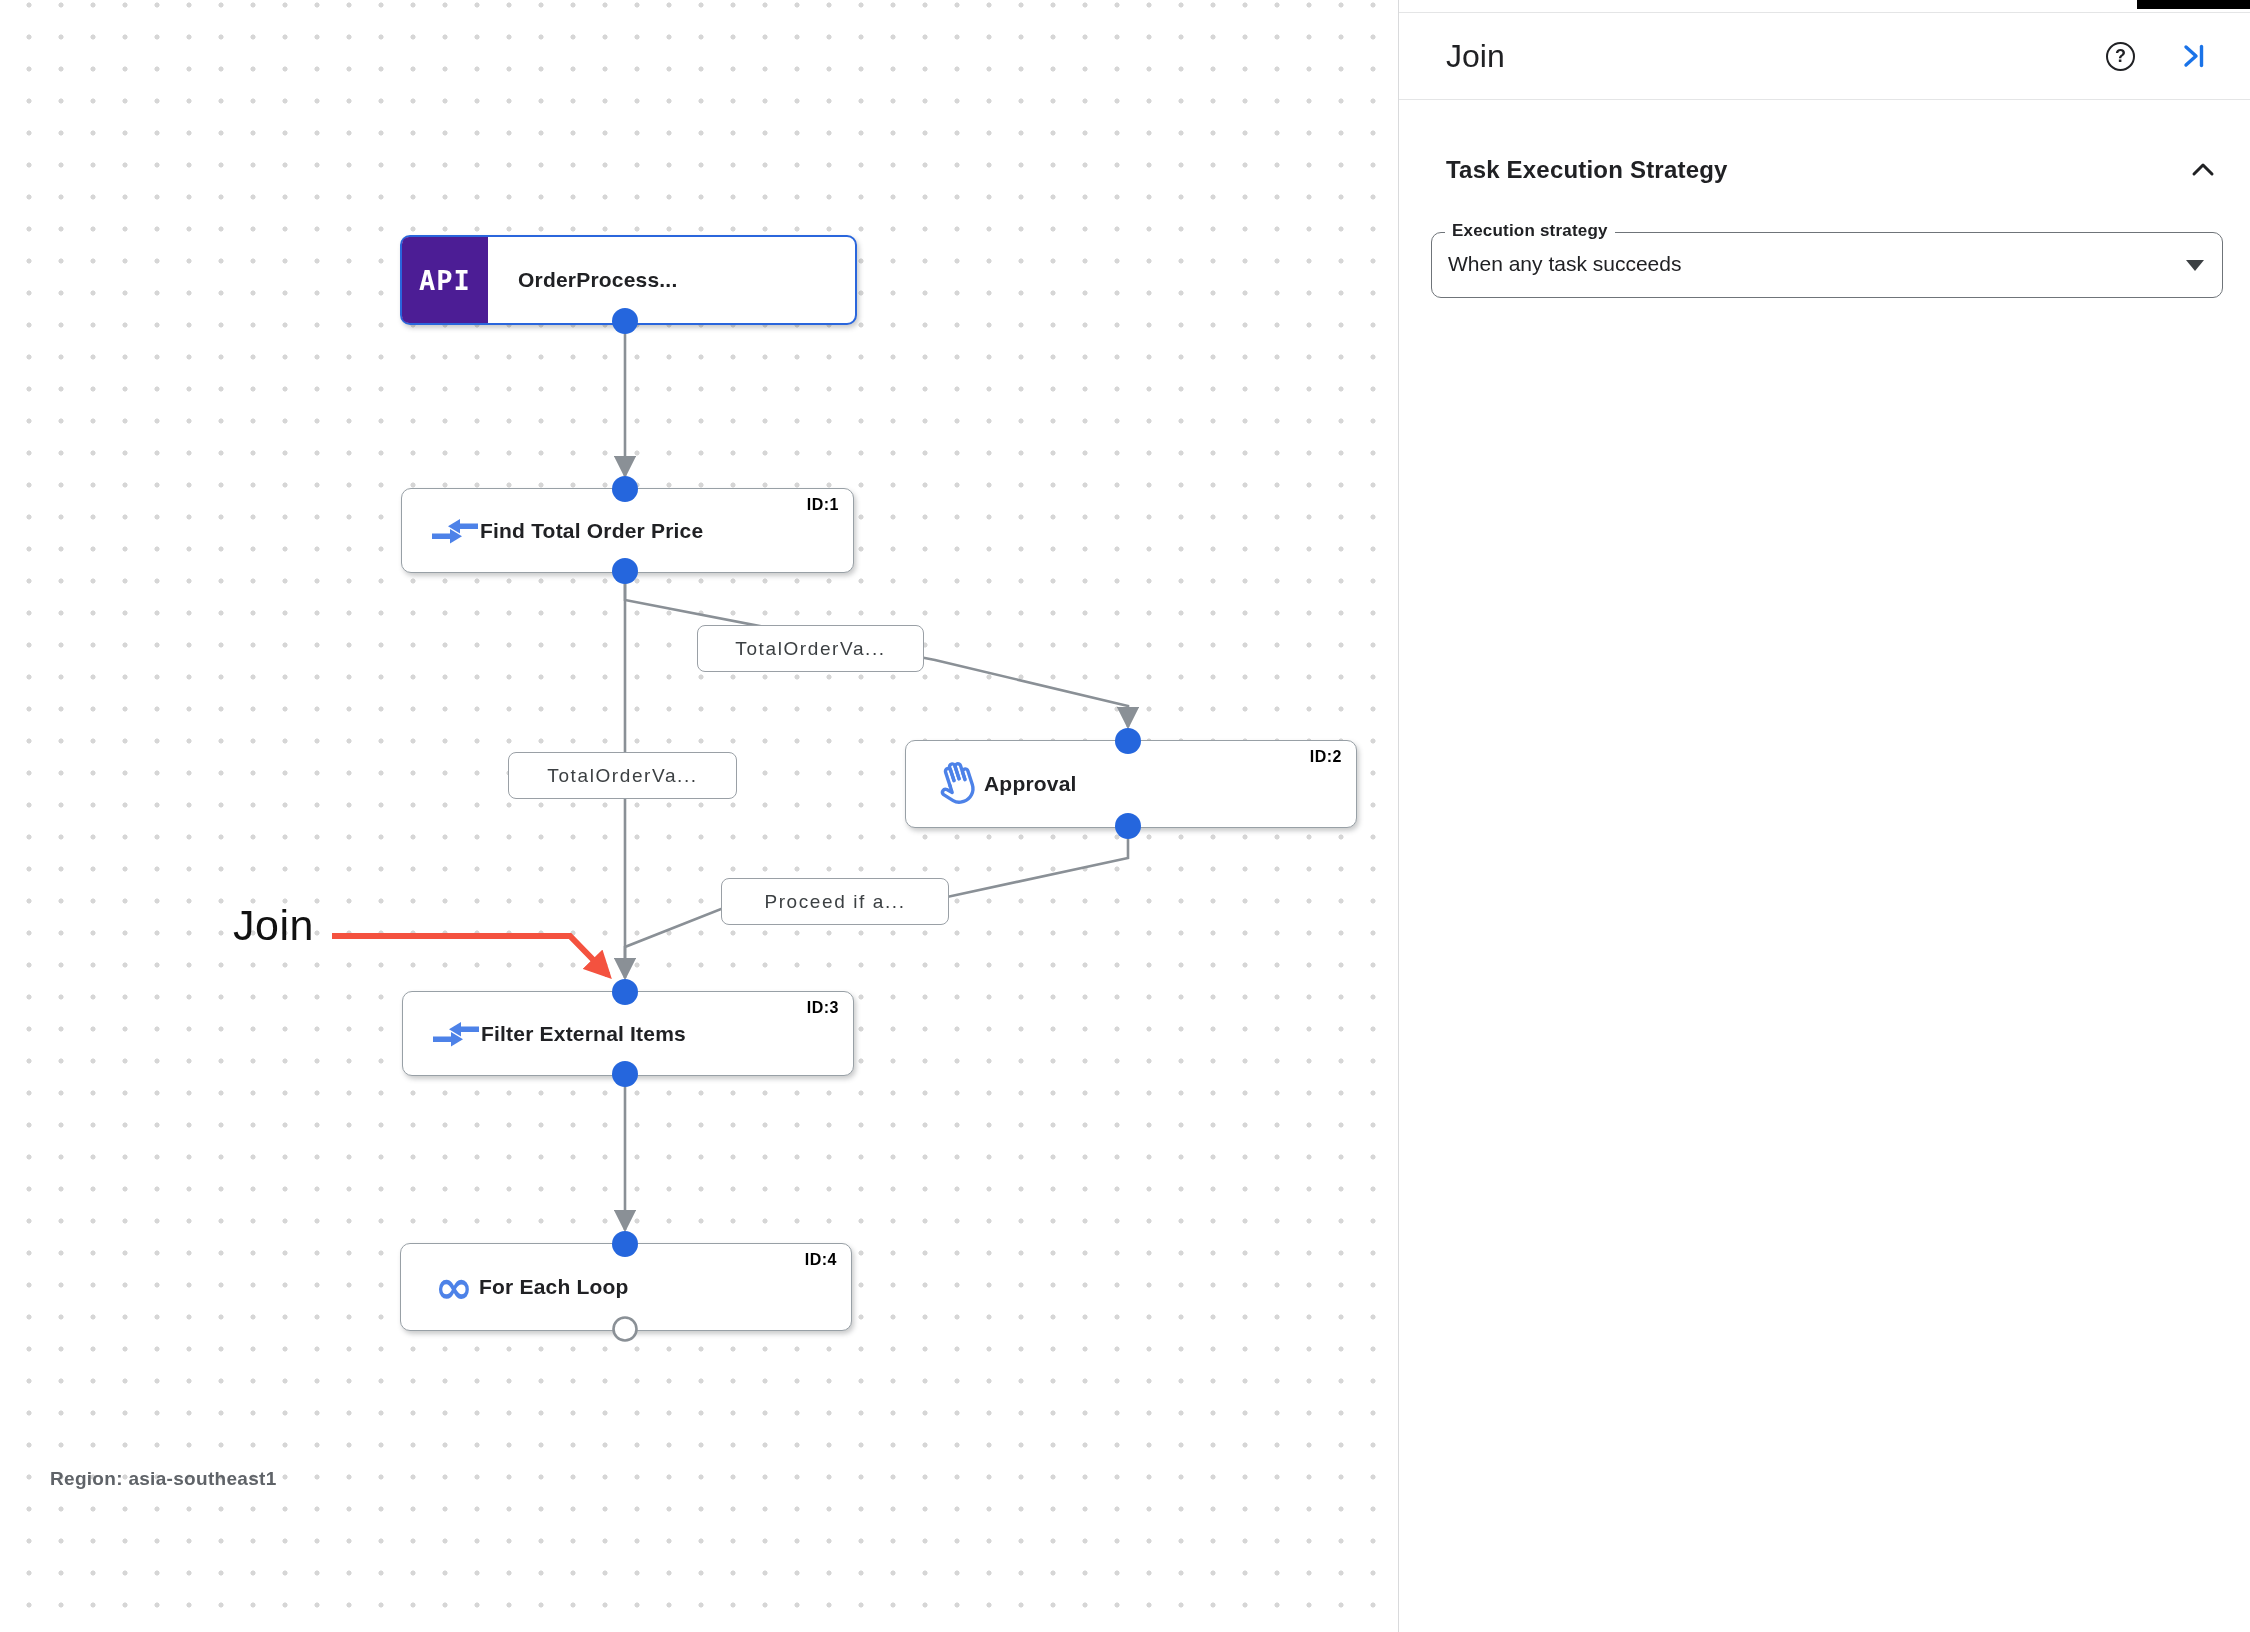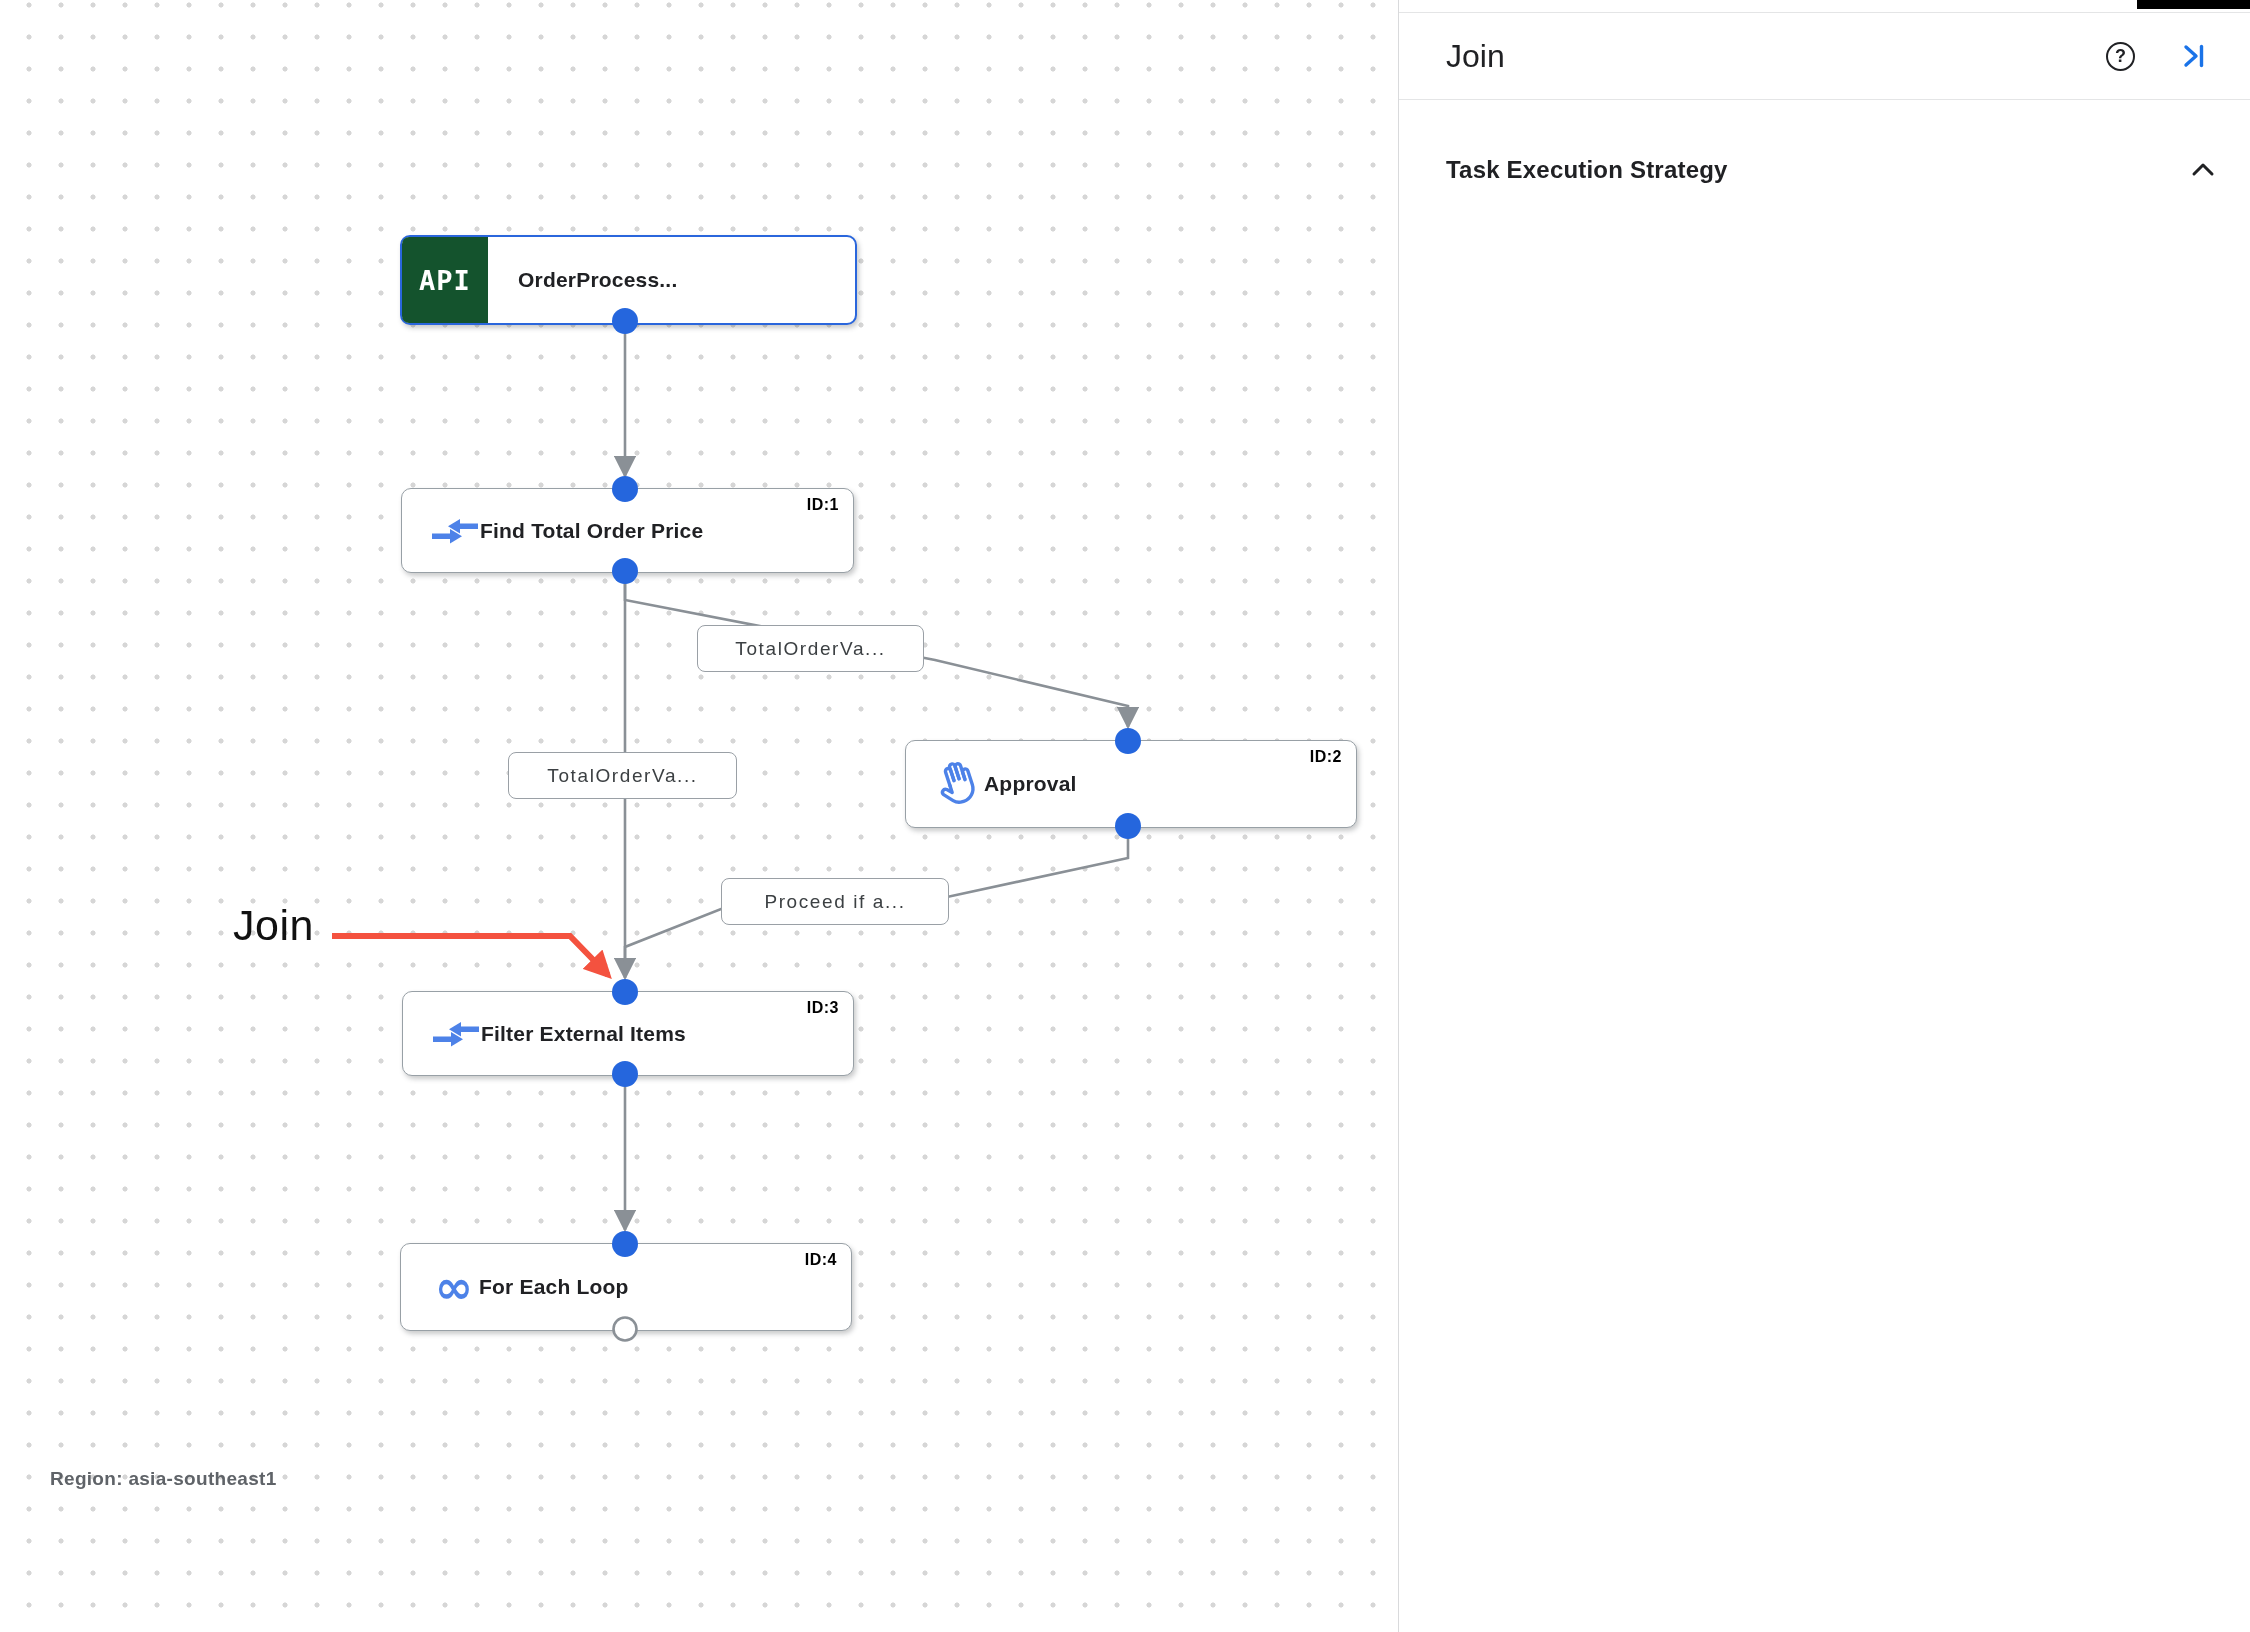--- a/index.html
+++ b/index.html
@@ -12,21 +12,21 @@
           background-size:32px 32px;background-position:13px -11px;}
   .lay{position:absolute;left:0;top:0;pointer-events:none;}
 
   
   .node{position:absolute;background:#fff;border:1.5px solid #98a0a6;border-radius:10px;
         box-shadow:2px 3px 5px rgba(60,64,67,.28);display:flex;align-items:center;}
   .node .title{font-size:21px;font-weight:700;color:#202124;letter-spacing:.2px;white-space:nowrap;}
   .node .nid{position:absolute;top:7px;right:14px;font-size:16px;font-weight:600;color:#000000;letter-spacing:.5px;}
   #node-trigger{left:400px;top:235px;width:453px;height:86px;border:2px solid #2a66dc;}
   #node-trigger .title{margin-left:30px;}
-  .badge{width:86px;height:100%;background:#14532d;border-radius:7px 0 0 7px;flex:none;
+  .badge{width:86px;height:100%;background:#4c1d95;border-radius:7px 0 0 7px;flex:none;
          display:flex;align-items:center;justify-content:center;color:#fff;
          font-family:"DejaVu Sans Mono",monospace;font-weight:700;font-size:27px;letter-spacing:1px;text-align:center;}
   #node-find{left:401px;top:488px;width:451px;height:83px;}
   #node-approval{left:905px;top:740px;width:450px;height:86px;}
   #node-filter{left:402px;top:991px;width:450px;height:83px;}
   #node-foreach{left:400px;top:1243px;width:450px;height:86px;}
   .node .icon{margin-left:28px;flex:none;display:flex;align-items:center;justify-content:center;width:50px;height:50px;}
   .node .icon + .title{}
   .loop-glyph{font-size:46px;line-height:46px;font-weight:700;color:#4d82e8;font-family:"DejaVu Sans",sans-serif;}
   .loop-glyph::before{content:"\221E";}
@@ -197,16 +197,21 @@
     <div class="section-row">
       <div class="section-heading">Task Execution Strategy</div>
       <div class="header-spacer"></div>
       <button class="icon-btn">
         <svg width="30" height="30" viewBox="0 0 30 30">
           <path d="M6 19 L15 10 L24 19" fill="none" stroke="#202124" stroke-width="3" stroke-linecap="round" stroke-linejoin="round"></path>
         </svg>
       </button>
     </div>
 
+    <div class="field">
+      <span class="field-label">Execution strategy</span>
+      <span class="field-value">When any task succeeds</span>
+      <span class="caret"></span>
+    </div>
   </aside>
 
   <div class="black-bar"></div>
 </div>
 
 </body></html>

